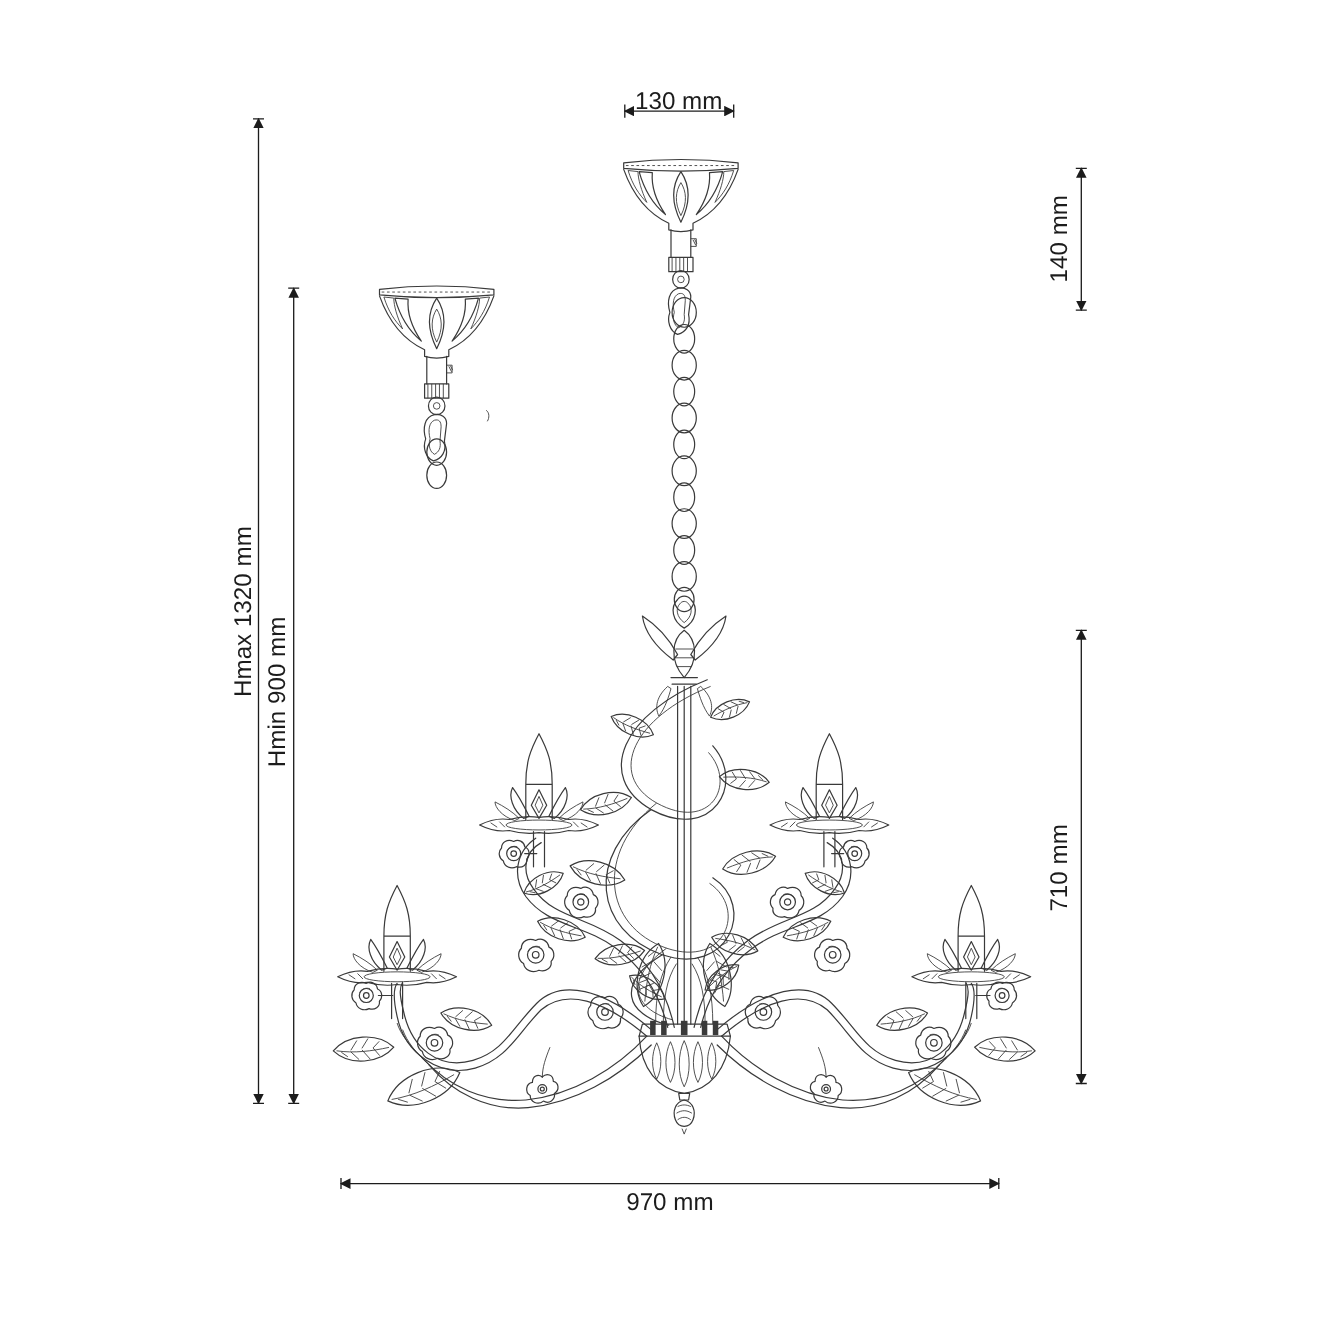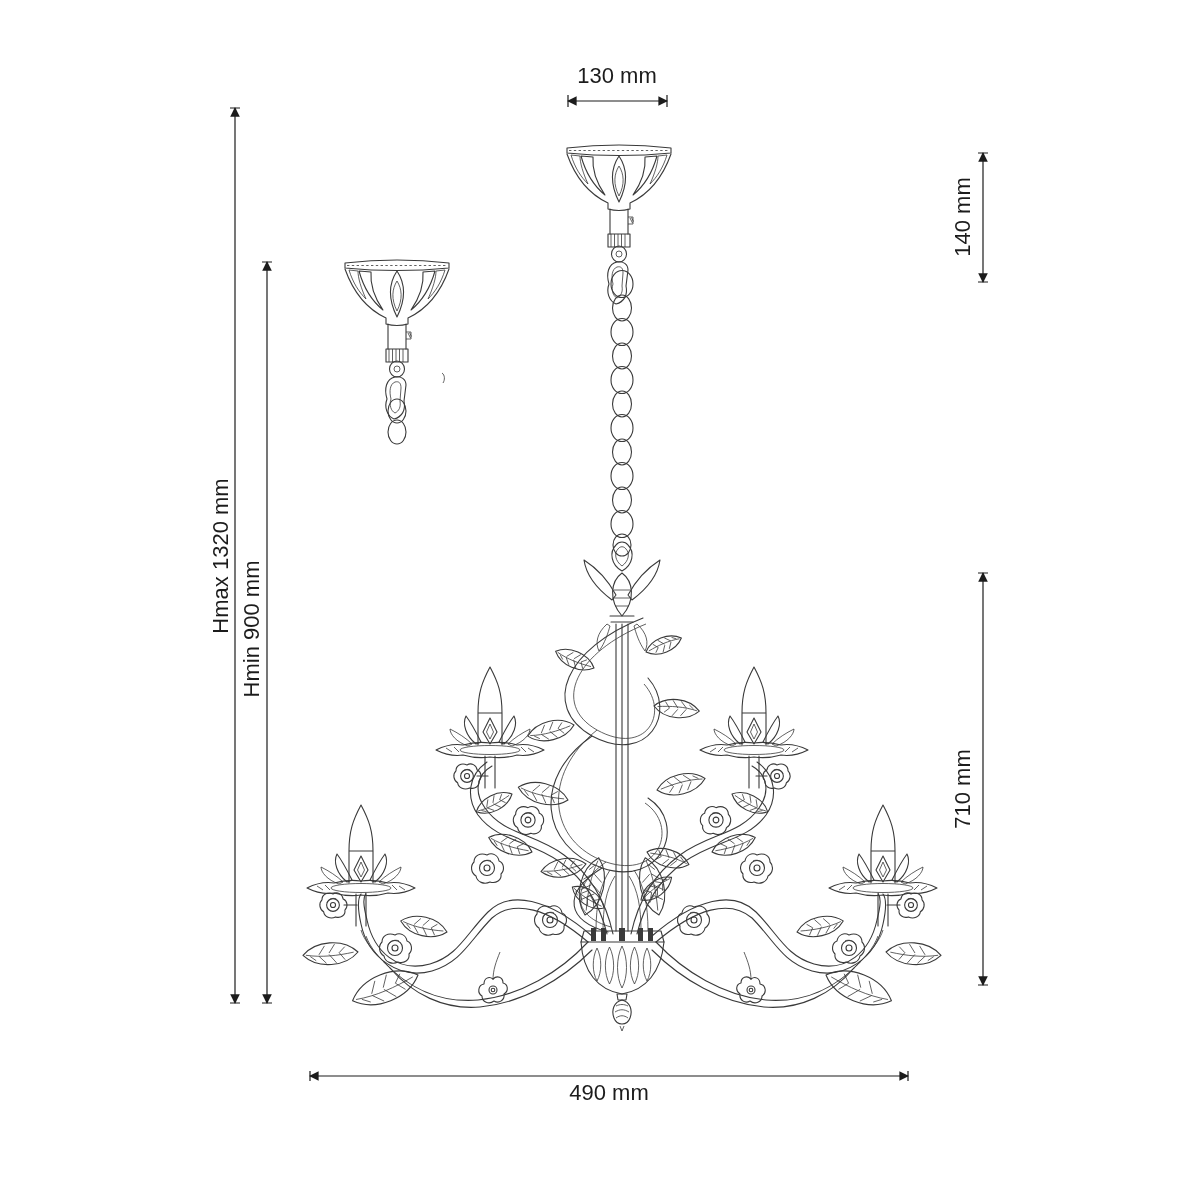--- a/index.html
+++ b/index.html
@@ -216,24 +216,24 @@
       <path class="dimln" d="M230,108 H240 M230,1003 H240"></path>
 
       <path class="dimln" d="M267,262 V1003" marker-start="url(#arr)" marker-end="url(#arr)"></path>
       <path class="dimln" d="M262,262 H272 M262,1003 H272"></path>
 
       <path class="dimln" d="M310,1076 H908" marker-start="url(#arr)" marker-end="url(#arr)"></path>
       <path class="dimln" d="M310,1071 V1081 M908,1071 V1081"></path>
     </g>
   </svg>
 
-  <div class="dim-label" style="left:617px;top:76px;">130 mm</div>
+  <div class="dim-label" style="left:617px;top:92px;">130 mm</div>
 
   <div class="dim-label vert" style="left:963px;top:217px;">140 mm</div>
 
   <div class="dim-label vert" style="left:221px;top:556px;">Hmax 1320 mm</div>
 
   <div class="dim-label vert" style="left:252px;top:629px;">Hmin 900 mm</div>
 
   <div class="dim-label vert" style="left:963px;top:789px;">710 mm</div>
 
-  <div class="dim-label" style="left:609px;top:1093px;">490 mm</div>
+  <div class="dim-label" style="left:609px;top:1093px;">970 mm</div>
 </div>
 
 </body></html>

